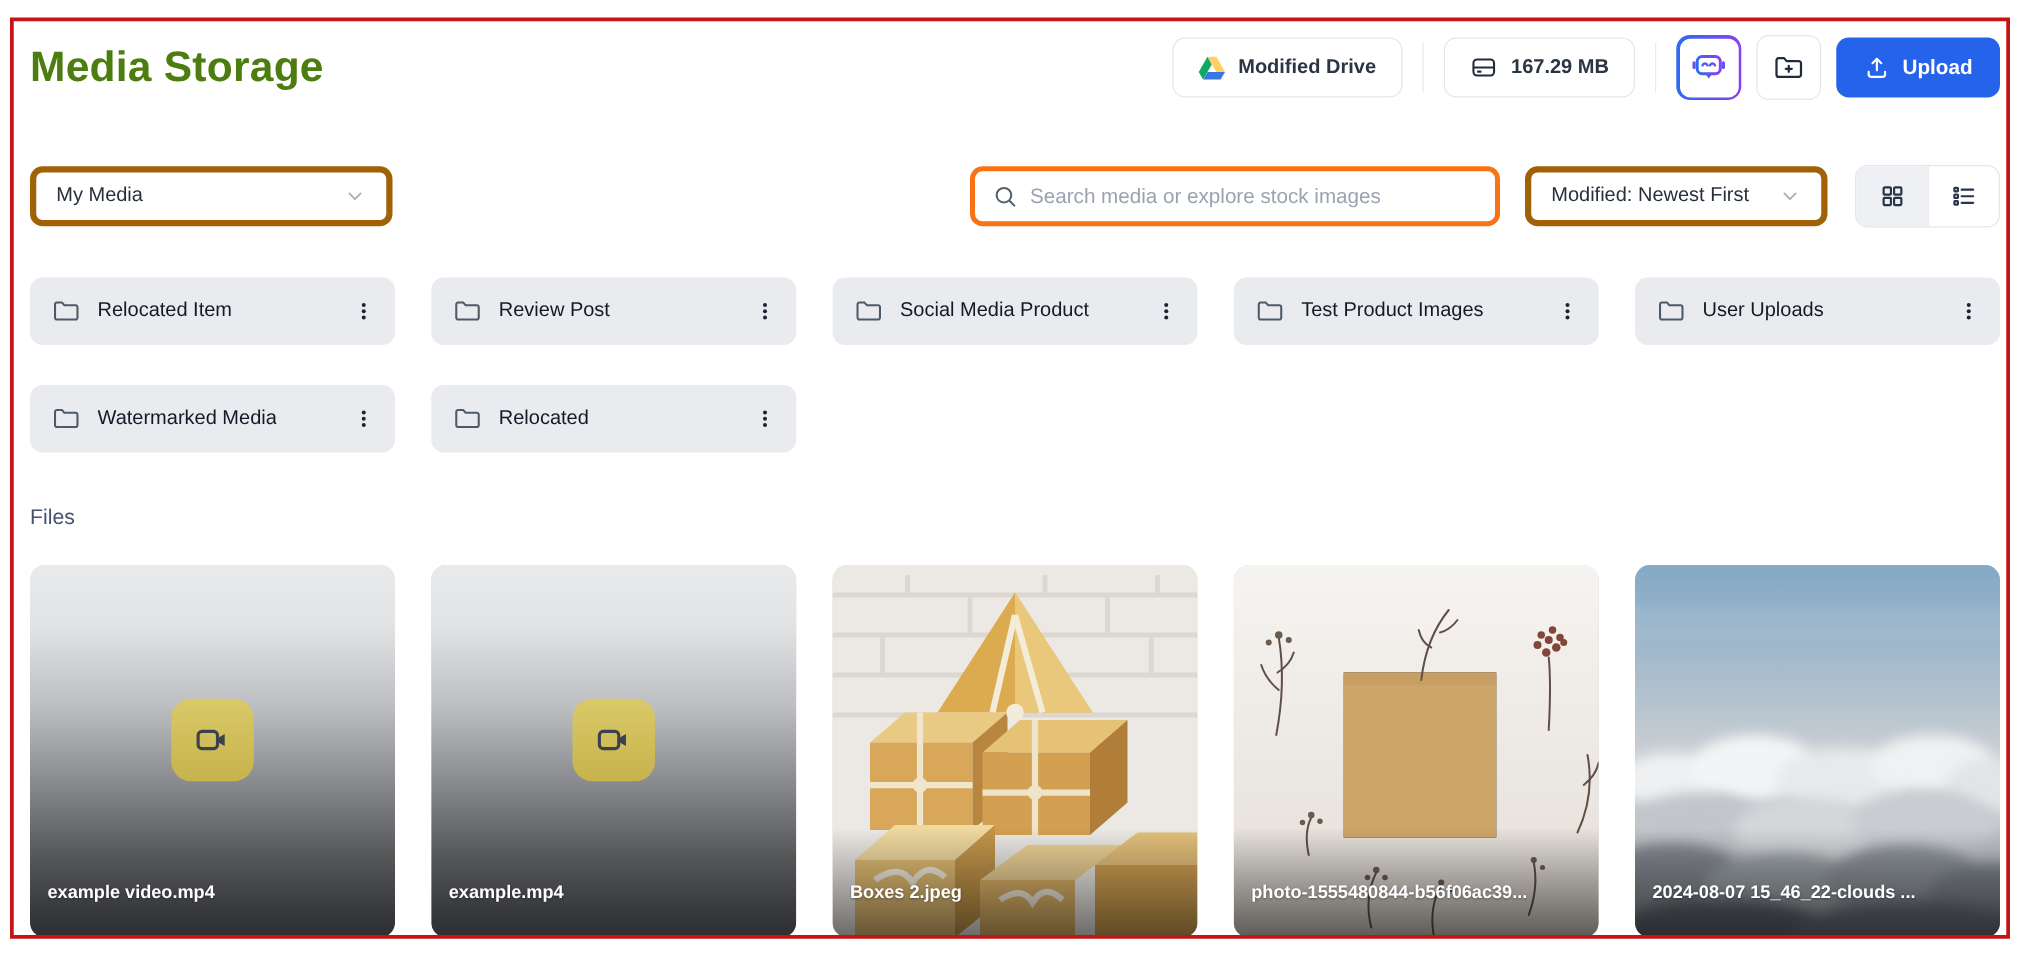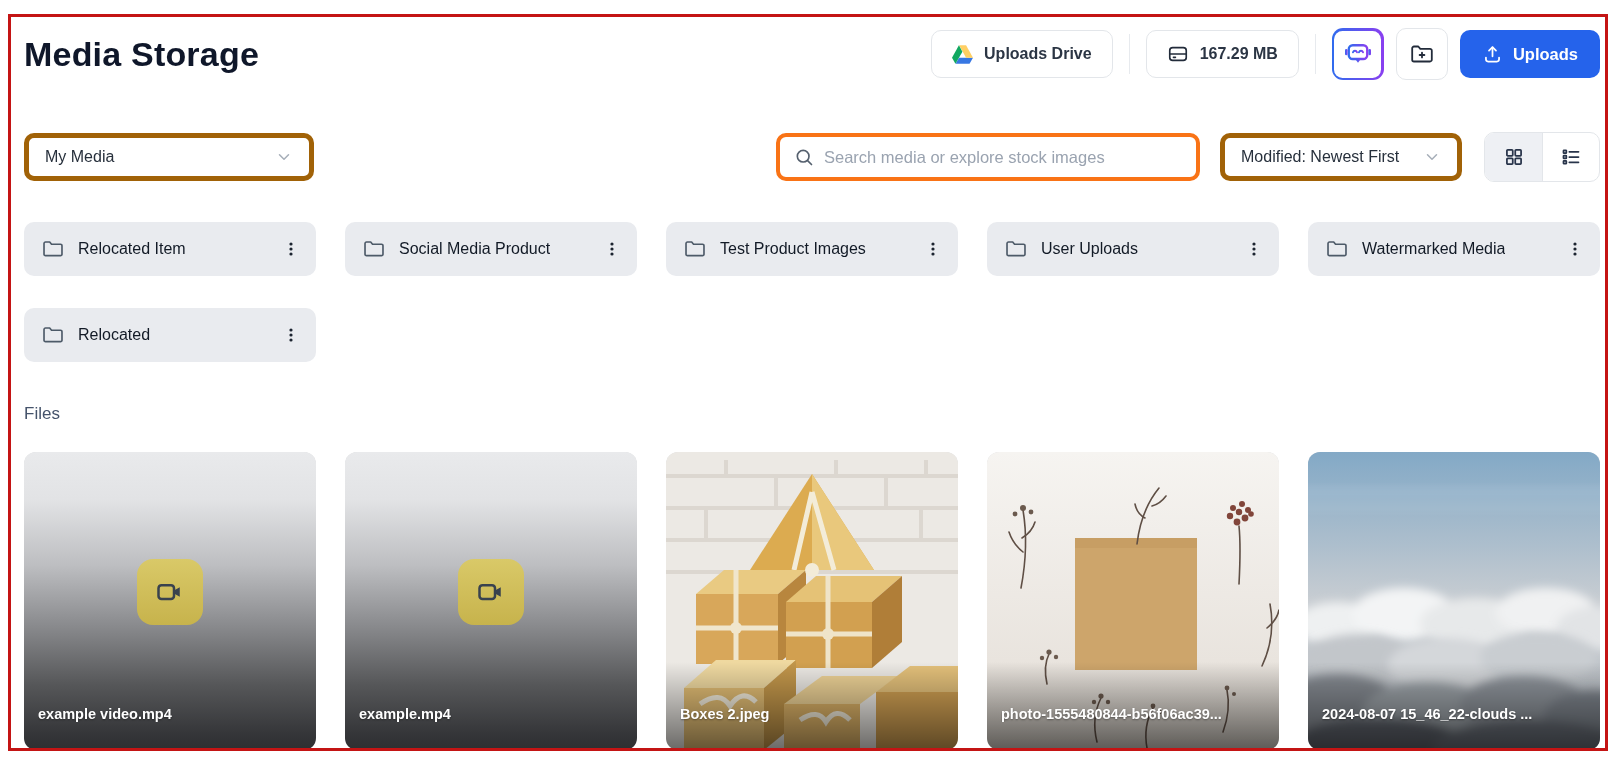--- a/index.html
+++ b/index.html
@@ -12,21 +12,21 @@
     overflow:hidden;
   }
   .frame {
     position:absolute; left:8px; top:14px; width:1600px; height:737px;
     border:3px solid #c41414; pointer-events:none; z-index:50;
   }
   .content { position:absolute; left:24px; top:14px; width:1576px; }
 
   
   .header { display:flex; align-items:center; justify-content:space-between; margin-top:14px; }
-  .page-title { font-size:34px; font-weight:700; color:#0f172a; letter-spacing:.2px; }
+  .page-title { font-size:34px; font-weight:700; color:#4d7c0f; letter-spacing:.2px; }
   .hdr-right { display:flex; align-items:center; gap:12px; }
   .vdiv { width:1px; height:40px; background:#e7eaee; margin:0 4px; }
   .btn {
     height:48px; border:1px solid #e3e6ea; border-radius:10px; background:#fff;
     display:flex; align-items:center; gap:11px; padding:0 20px;
     font-size:16px; font-weight:600; color:#2b3544; cursor:pointer;
   }
   .icon-btn {
     width:52px; height:52px; border:1px solid #e3e6ea; border-radius:10px; background:#fff;
     display:flex; align-items:center; justify-content:center; cursor:pointer;
@@ -110,21 +110,21 @@
     <div class="hdr-right">
 
       <div class="btn">
         <span style="display:flex">
           <svg width="21" height="19" viewBox="0 0 48 42">
             <path fill="#3777e3" d="M8.16 42l7.92-13.75h31.92L40.08 42z"></path>
             <path fill="#ffcf63" d="M32.16 28.25H48L32.16 0H16.32z"></path>
             <path fill="#11a861" d="M0 28.25L7.92 42l15.84-27.5L15.84 0z"></path>
           </svg>
         </span>
-        <span>Uploads Drive</span>
+        <span>Modified Drive</span>
       </div>
 
       <div class="vdiv"></div>
 
       <div class="btn">
         <span style="display:flex">
           <svg width="22" height="22" viewBox="0 0 24 24" fill="none" stroke="#222b3a" stroke-width="1.8" stroke-linecap="round">
             <rect x="3" y="5" width="18" height="14" rx="3.2"></rect>
             <line x1="3.4" y1="12" x2="20.6" y2="12"></line>
             <line x1="7" y1="15.6" x2="9.2" y2="15.6"></line>
@@ -169,21 +169,21 @@
       </div>
 
       <button class="upload-btn">
         <span style="display:flex">
           <svg width="21" height="21" viewBox="0 0 24 24" fill="none" stroke="#ffffff" stroke-width="2" stroke-linecap="round" stroke-linejoin="round">
             <path d="M4.5 15.5v2a2.5 2.5 0 0 0 2.5 2.5h10a2.5 2.5 0 0 0 2.5-2.5v-2"></path>
             <polyline points="8 7.5 12 3.5 16 7.5"></polyline>
             <line x1="12" y1="3.8" x2="12" y2="14"></line>
           </svg>
         </span>
-        <span>Uploads</span>
+        <span>Upload</span>
       </button>
     </div>
   </div>
 
   <div class="toolbar">
     <div class="select select-media">
       <span>My Media</span>
       <span style="display:flex">
         <svg width="18" height="18" viewBox="0 0 24 24" fill="none" stroke="#a6aeb8" stroke-width="2" stroke-linecap="round" stroke-linejoin="round">
             <polyline points="6 9 12 15 18 9"></polyline>
@@ -238,20 +238,35 @@
 
   <div class="folder-grid">
 
     <div class="folder-card">
       <span style="display:flex">
           <svg width="22" height="22" viewBox="0 0 24 24" fill="none" stroke="#4d5a68" stroke-width="1.8" stroke-linejoin="round">
             <path d="M20.2 19.2H3.8A1.6 1.6 0 0 1 2.2 17.6V6A1.6 1.6 0 0 1 3.8 4.4h4.6l2 2.4h9.8A1.6 1.6 0 0 1 21.8 8.4v9.2a1.6 1.6 0 0 1-1.6 1.6Z"></path>
           </svg>
         </span>
       <span class="flabel">Relocated Item</span>
+      <span class="kebab">
+          <svg width="16" height="16" viewBox="0 0 16 16">
+            <circle cx="8" cy="3" r="1.6" fill="#1c2430"></circle>
+            <circle cx="8" cy="8" r="1.6" fill="#1c2430"></circle>
+            <circle cx="8" cy="13" r="1.6" fill="#1c2430"></circle>
+          </svg>
+        </span>
+    </div>
+    <div class="folder-card">
+      <span style="display:flex">
+          <svg width="22" height="22" viewBox="0 0 24 24" fill="none" stroke="#4d5a68" stroke-width="1.8" stroke-linejoin="round">
+            <path d="M20.2 19.2H3.8A1.6 1.6 0 0 1 2.2 17.6V6A1.6 1.6 0 0 1 3.8 4.4h4.6l2 2.4h9.8A1.6 1.6 0 0 1 21.8 8.4v9.2a1.6 1.6 0 0 1-1.6 1.6Z"></path>
+          </svg>
+        </span>
+      <span class="flabel">Review Post</span>
       <span class="kebab">
           <svg width="16" height="16" viewBox="0 0 16 16">
             <circle cx="8" cy="3" r="1.6" fill="#1c2430"></circle>
             <circle cx="8" cy="8" r="1.6" fill="#1c2430"></circle>
             <circle cx="8" cy="13" r="1.6" fill="#1c2430"></circle>
           </svg>
         </span>
     </div>
     <div class="folder-card">
       <span style="display:flex">

